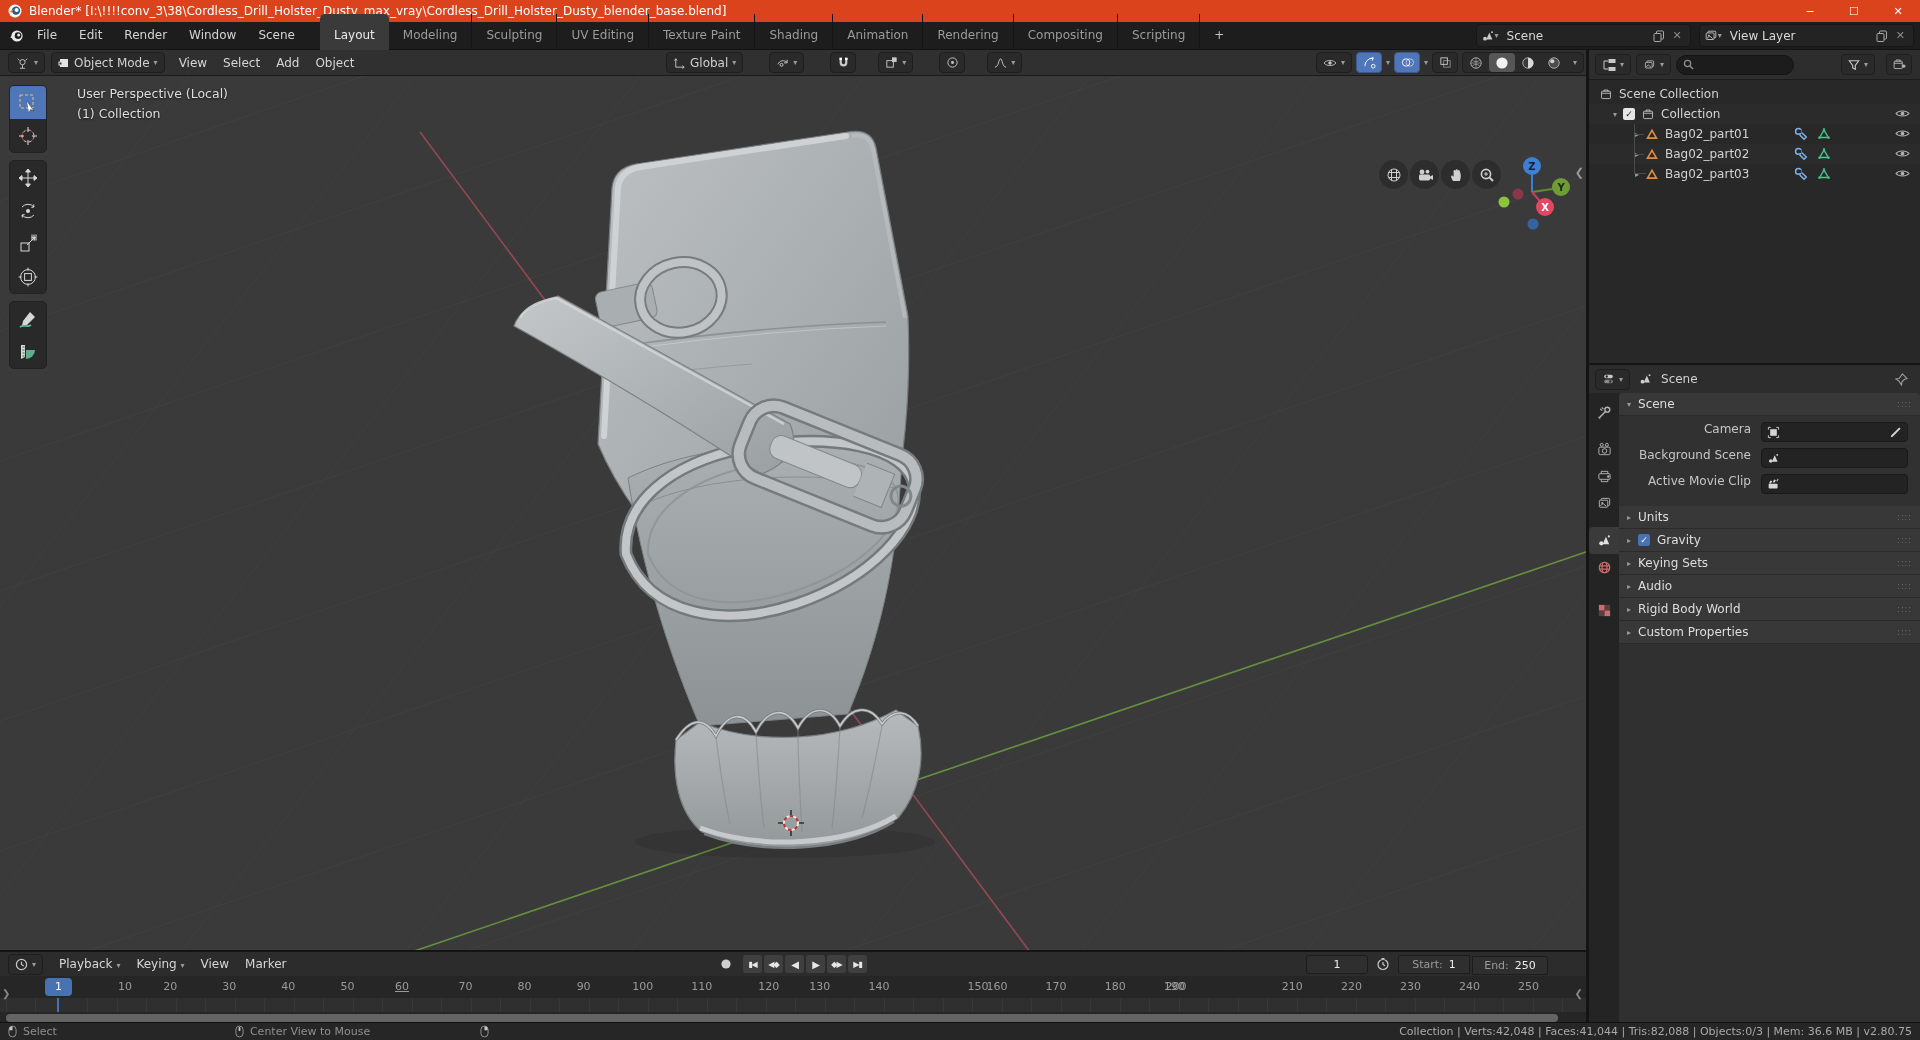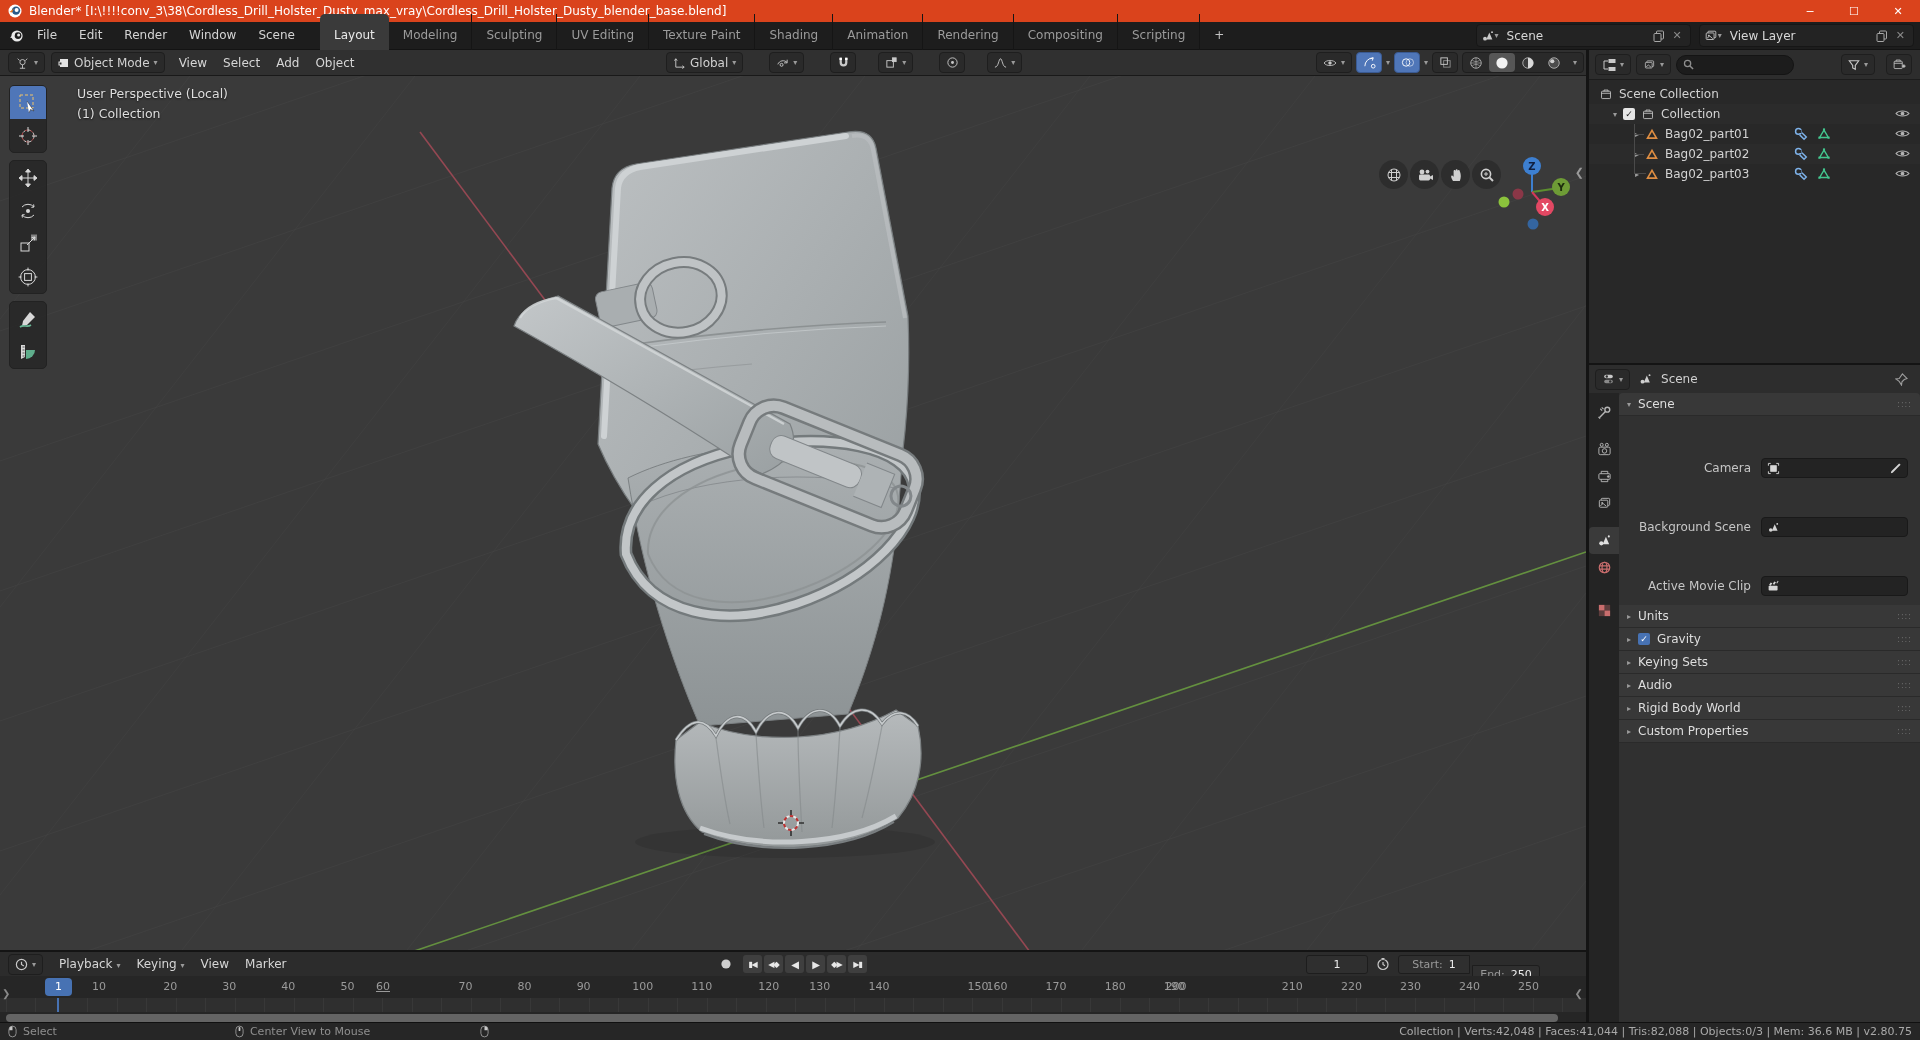--- a/index.html
+++ b/index.html
@@ -81,21 +81,21 @@
   #properties { position:absolute; left:1587px; top:363px; width:333px; height:659px; background:#2d2d2d;
     border-left:2px solid #141414; border-top:2px solid #141414; }
   #prop-nav { height:28px; display:flex; align-items:center; padding:0 6px; gap:8px; }
   #prop-tabs { position:absolute; left:0; top:28px; width:30px; bottom:0; background:#242424; }
   .ptab { width:30px; height:27px; display:flex; align-items:center; justify-content:center; }
   .ptab.active { background:#3a3a3a; border-radius:4px 0 0 4px; }
   #prop-body { position:absolute; left:30px; top:28px; right:0; bottom:0; background:#303030; border-radius:4px 4px 0 0; }
   .panel-hdr { height:23px; background:#383838; border-bottom:1px solid #2a2a2a; display:flex;
     align-items:center; padding:0 8px; gap:7px; color:#dedede; position:relative; }
   .panel-hdr .dots { position:absolute; right:8px; color:#6e6e6e; font-size:8px; letter-spacing:1px; }
-  .prow { height:26px; display:flex; align-items:center;margin-top:33px; }
+  .prow { height:26px; display:flex; align-items:flex-start; }
   .prow .plabel { width:142px; text-align:right; padding-right:10px; color:#c6c6c6; }
   .pfield { flex:1; margin-right:12px; height:20px; background:#232323; border:1px solid #191919;
     border-radius:4px; display:flex; align-items:center; padding:0 5px; position:relative; }
   .pfield .eyedrop { position:absolute; right:5px; }
 
   
   #timeline { position:absolute; left:0; top:950px; width:1586px; height:72px; background:#2c2c2c;
     border-top:2px solid #141414; }
   #tl-header { height:24px; display:flex; align-items:center; padding:0 6px; position:relative; }
   #tl-ruler { position:absolute; left:0; top:24px; width:100%; height:22px; background:#262626; }
@@ -974,34 +974,34 @@
     <span class="abs" style="left:1376px; top:5px">
       <svg width="14" height="14" viewBox="0 0 14 14">
           <circle cx="7" cy="7.5" r="5" fill="none" stroke="#c9c9c9" stroke-width="1.2"></circle>
           <path d="M7 5 v2.5 l2 1.2 M5.5 1.5 h3" stroke="#c9c9c9" fill="none" stroke-width="1.2"></path>
         </svg>
     </span>
     <div class="abs numfield" style="left:1398px; top:3px; width:72px; border-radius:3px 0 0 3px">
       <span class="txt-dim">Start:</span>
         <span>1</span>
     </div>
-    <div class="abs numfield" style="left:1472px; top:13px; width:68px; border-radius:0 3px 3px 0">
+    <div class="abs numfield" style="left:1472px; top:4px; width:76px; border-radius:0 3px 3px 0">
       <span class="txt-dim">End:</span>
         <span>250</span>
     </div>
   </div>
 
   <div id="tl-ruler">
     <div id="cur-frame-badge">1</div>
-  <span class="rtick" style="left: 84px;">10</span>
+  <span class="rtick" style="left: 110px;">10</span>
       <span class="rtick" style="left: 155.214px;">20</span>
       <span class="rtick" style="left: 214.274px; text-align: center;">30</span>
       <span class="rtick" style="left: 273.334px;">40</span>
       <span class="rtick" style="left: 332.394px;">50</span>
-      <span class="rtick" style="left: 368px; text-decoration: underline;">60</span>
+      <span class="rtick" style="left: 387px; text-decoration: underline;">60</span>
       <span class="rtick" style="left: 450.514px;">70</span>
       <span class="rtick" style="left: 509.574px;">80</span>
       <span class="rtick" style="left: 568.634px;">90</span>
       <span class="rtick" style="left: 627.694px;">100</span>
       <span class="rtick" style="left: 686.754px;">110</span>
       <span class="rtick" style="left: 745.814px; margin-left: 8px;">120</span>
       <span class="rtick" style="left: 804.874px;">130</span>
       <span class="rtick" style="left: 863.934px;">140</span>
       <span class="rtick" style="left: 922.994px; margin-left: 40px;">150</span>
       <span class="rtick" style="left: 982.054px;">160</span>

